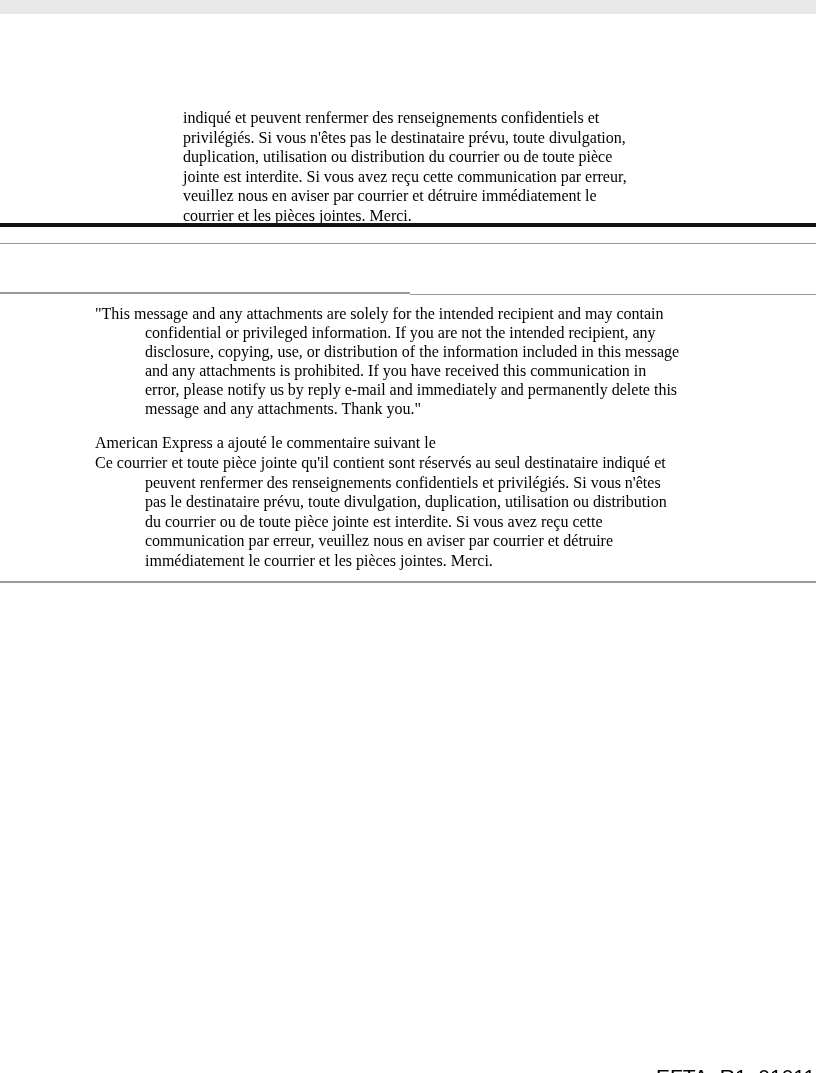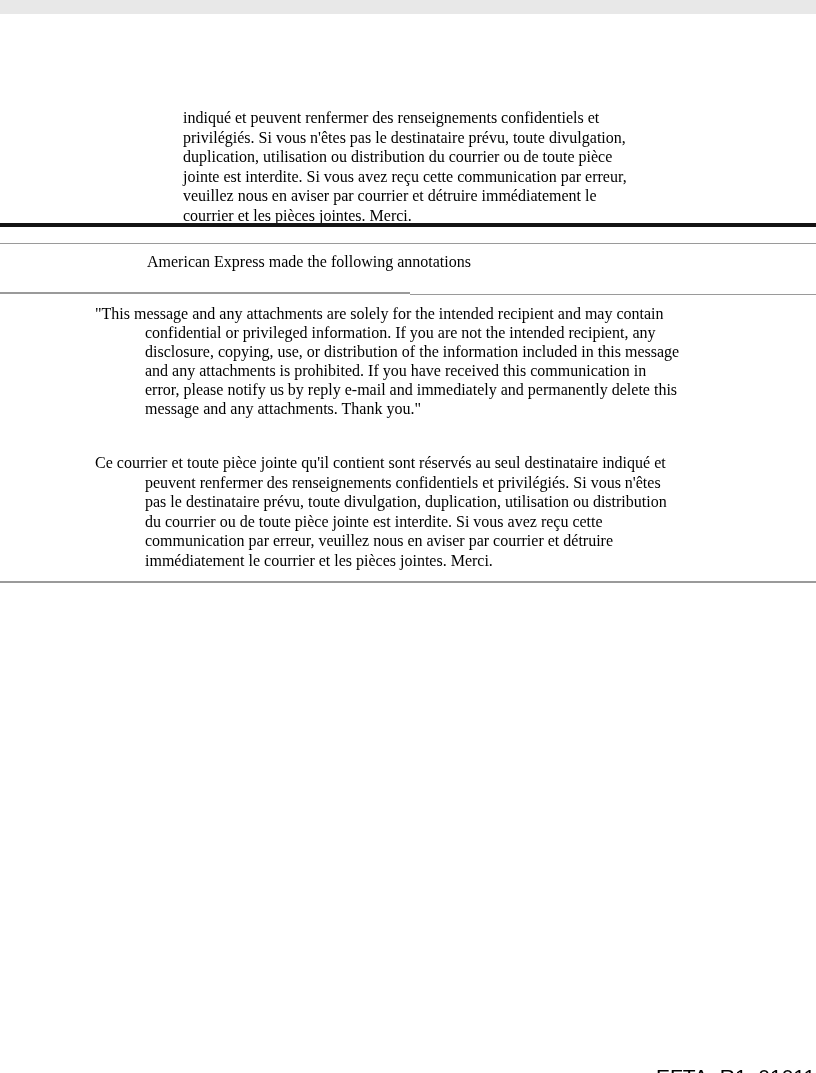--- a/index.html
+++ b/index.html
@@ -58,32 +58,32 @@
 privilégiés. Si vous n'êtes pas le destinataire prévu, toute divulgation,
 duplication, utilisation ou distribution du courrier ou de toute pièce
 jointe est interdite. Si vous avez reçu cette communication par erreur,
 veuillez nous en aviser par courrier et détruire immédiatement le
 courrier et les pièces jointes. Merci.</div>
 
   <div class="rule rule-thick"></div>
 
   <div class="rule rule-thin-1"></div>
 
-  <div class="para annotation-en">American Express made the following annotations</div>
 
   <div class="rule rule-thin-2a"></div>
   <div class="rule rule-thin-2b"></div>
 
   <div class="para disclaimer-en hanging">"This message and any attachments are solely for the intended recipient and may contain
 confidential or privileged information. If you are not the intended recipient, any
 disclosure, copying, use, or distribution of the information included in this message
 and any attachments is prohibited. If you have received this communication in
 error, please notify us by reply e-mail and immediately and permanently delete this
 message and any attachments. Thank you."</div>
 
+  <div class="para annotation-fr">American Express a ajouté le commentaire suivant le</div>
 
   <div class="para disclaimer-fr hanging">Ce courrier et toute pièce jointe qu'il contient sont réservés au seul destinataire indiqué et
 peuvent renfermer des renseignements confidentiels et privilégiés. Si vous n'êtes
 pas le destinataire prévu, toute divulgation, duplication, utilisation ou distribution
 du courrier ou de toute pièce jointe est interdite. Si vous avez reçu cette
 communication par erreur, veuillez nous en aviser par courrier et détruire
 immédiatement le courrier et les pièces jointes. Merci.</div>
 
   <div class="rule rule-thin-3"></div>
 

